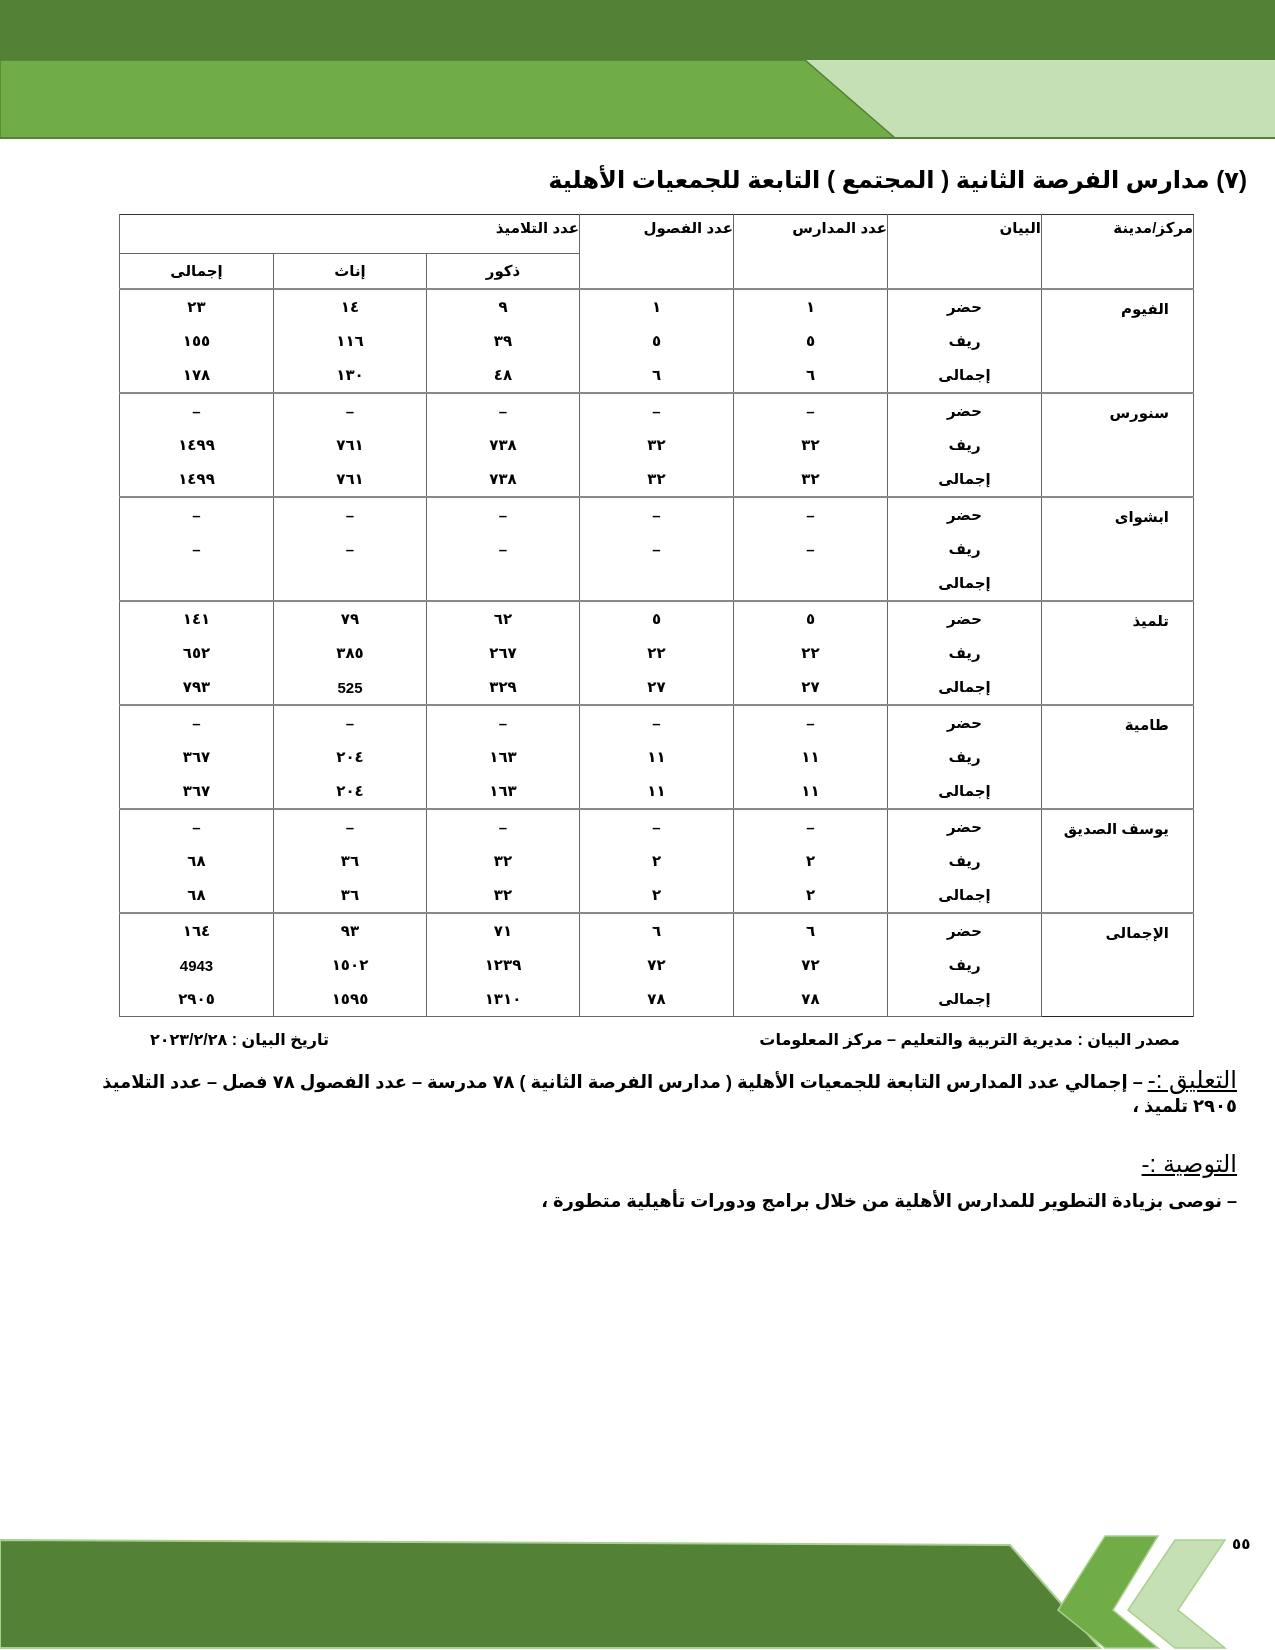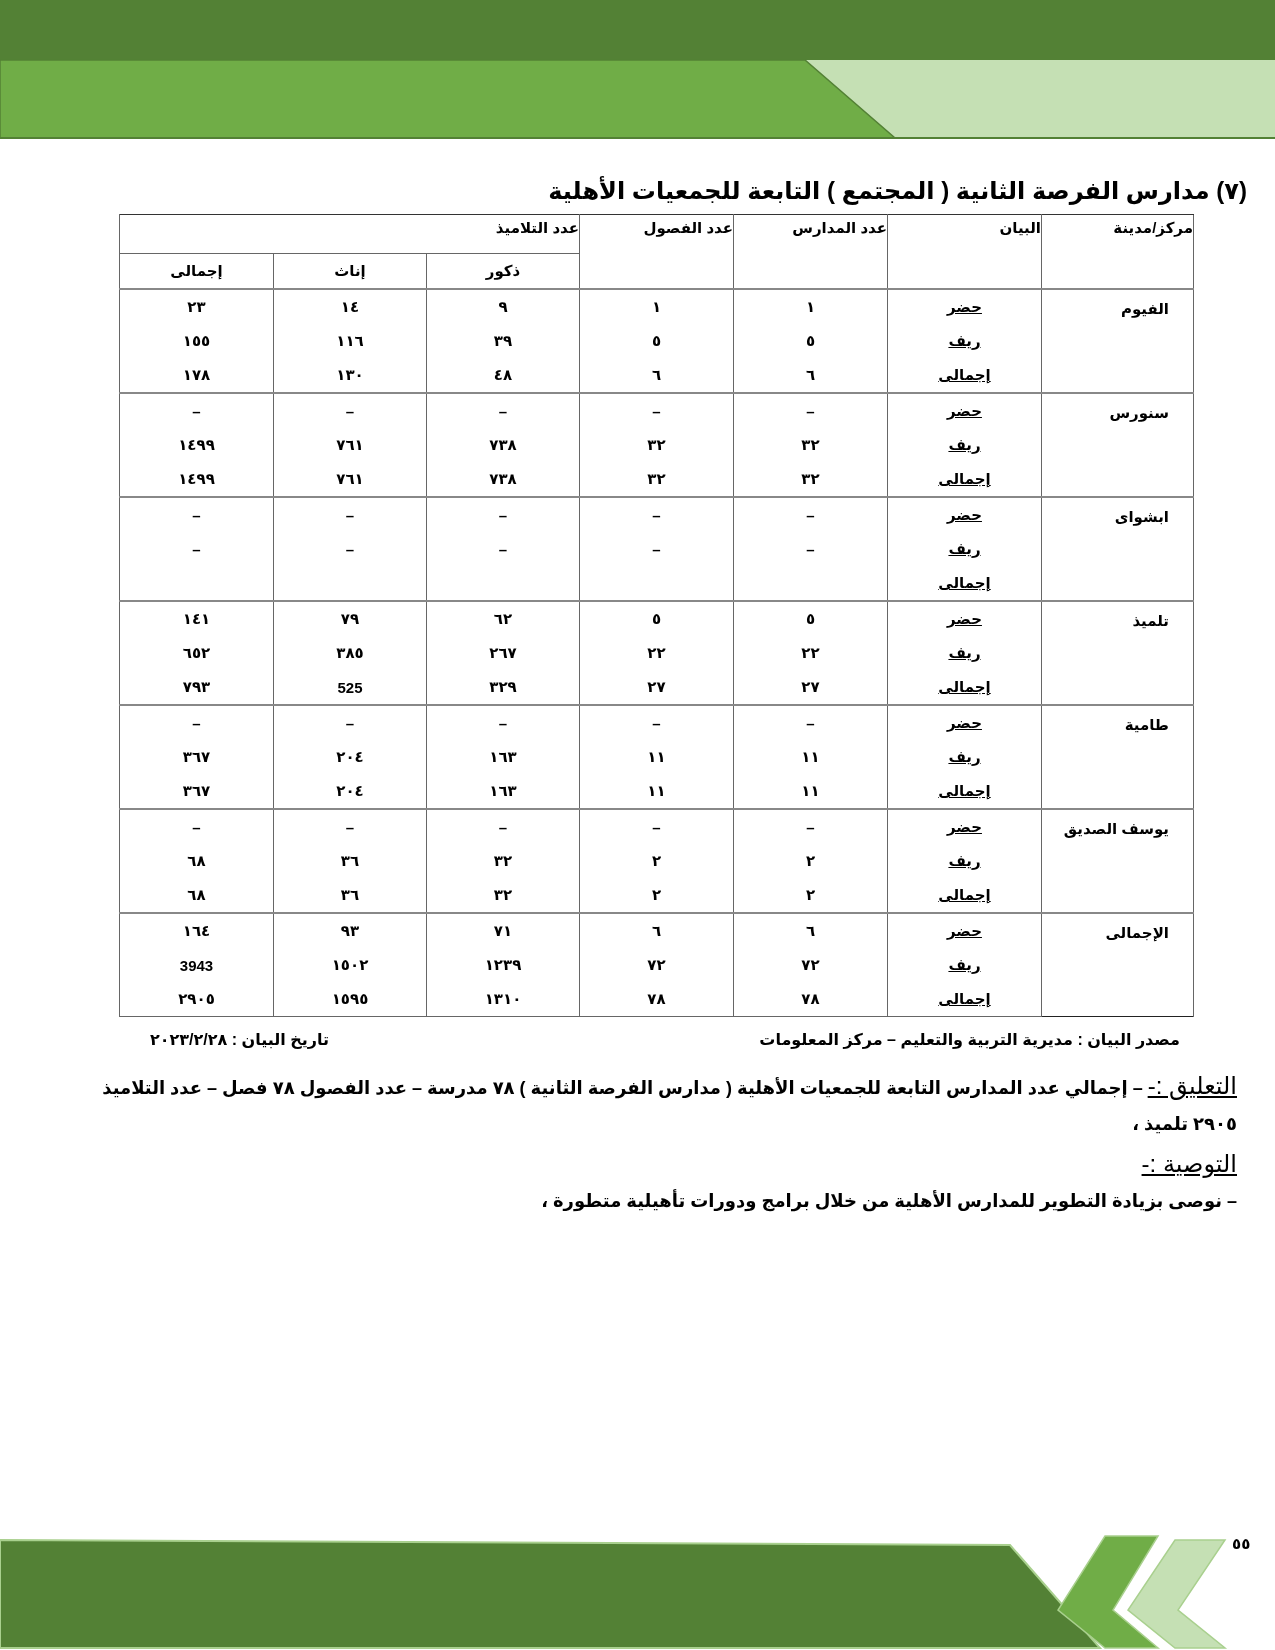--- a/index.html
+++ b/index.html
@@ -6,47 +6,47 @@
   body {
     width: 1275px; height: 1650px; position: relative; overflow: hidden;
     background: #ffffff; font-family: "Liberation Sans", "DejaVu Sans", sans-serif; color: #000;
   }
   .header-band { position: absolute; left: 0; top: 0; width: 1275px; height: 140px; }
   .footer-band { position: absolute; left: 0; top: 1520px; width: 1275px; height: 130px; }
   .page-number {
     position: absolute; left: 1232px; top: 1535px; font-size: 15px; font-weight: bold;
   }
   .title {
-    position: absolute; right: 28px; top: 177px; direction: rtl;
+    position: absolute; right: 28px; top: 166px; direction: rtl;
     font-size: 24px; font-weight: bold; white-space: nowrap;
   }
   table.data {
     position: absolute; left: 119px; top: 214px; width: 1074px;
     border-collapse: collapse; direction: rtl; table-layout: fixed;
     font-size: 15px; font-weight: bold;
   }
   table.data th, table.data td {
     border-left: 1px solid #666; border-right: 1px solid #666;
     text-align: center; padding: 0; height: 34px; vertical-align: middle;
   }
   table.data th { border-top: 1px solid #333; border-bottom: 1px solid #666; font-weight: bold; }
   table.data thead tr.h1 th { height: 34px; vertical-align: top; padding-top: 4px; text-align: right; }
   table.data thead tr.h2 th { height: 34px; }
   table.data td.city { text-align: right; padding-right: 24px; vertical-align: top; padding-top: 10px; }
-  table.data td.stat { text-align: center; text-decoration: underline; }
+  table.data td.stat { text-align: center; }
   table.data tr.group-start td { border-top: 2px solid #888; }
   table.data tr.group-last td { border-bottom: 1px solid #666; }
   table.data { border: 1.5px solid #222; }
   .source-line {
     position: absolute; top: 1030px; left: 150px; width: 1030px; direction: rtl;
     font-size: 16px; font-weight: bold; display: flex; justify-content: space-between;
   }
   .comment {
     position: absolute; right: 38px; top: 1068px; width: 1160px; direction: rtl;
-    font-size: 18px; font-weight: bold; line-height: 36px;
+    font-size: 18px; font-weight: bold; line-height: 24px;
   }
   .comment .label, .rec-label {
     font-weight: normal; text-decoration: underline; font-size: 24px;
   }
   .rec-label {
     position: absolute; right: 38px; top: 1150px; direction: rtl;
   }
   .recommendation {
     position: absolute; right: 38px; top: 1190px; direction: rtl;
     font-size: 18px; font-weight: bold; white-space: nowrap; margin-left: 43px;
@@ -247,21 +247,21 @@
         <td class="num">٧١</td>
         <td class="num">٩٣</td>
         <td class="num">١٦٤</td>
       </tr>
       <tr>
         <td class="stat">ريف</td>
         <td class="num">٧٢</td>
         <td class="num">٧٢</td>
         <td class="num">١٢٣٩</td>
         <td class="num">١٥٠٢</td>
-        <td class="num">3943</td>
+        <td class="num">4943</td>
       </tr>
       <tr class=" group-last">
         <td class="stat">إجمالى</td>
         <td class="num">٧٨</td>
         <td class="num">٧٨</td>
         <td class="num">١٣١٠</td>
         <td class="num">١٥٩٥</td>
         <td class="num">٢٩٠٥</td>
       </tr>
     </tbody>

